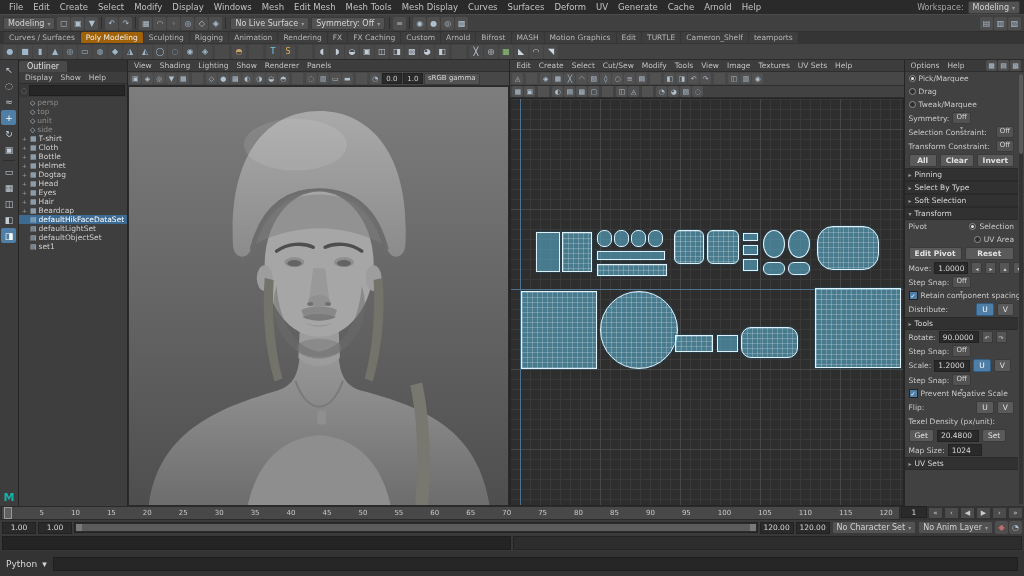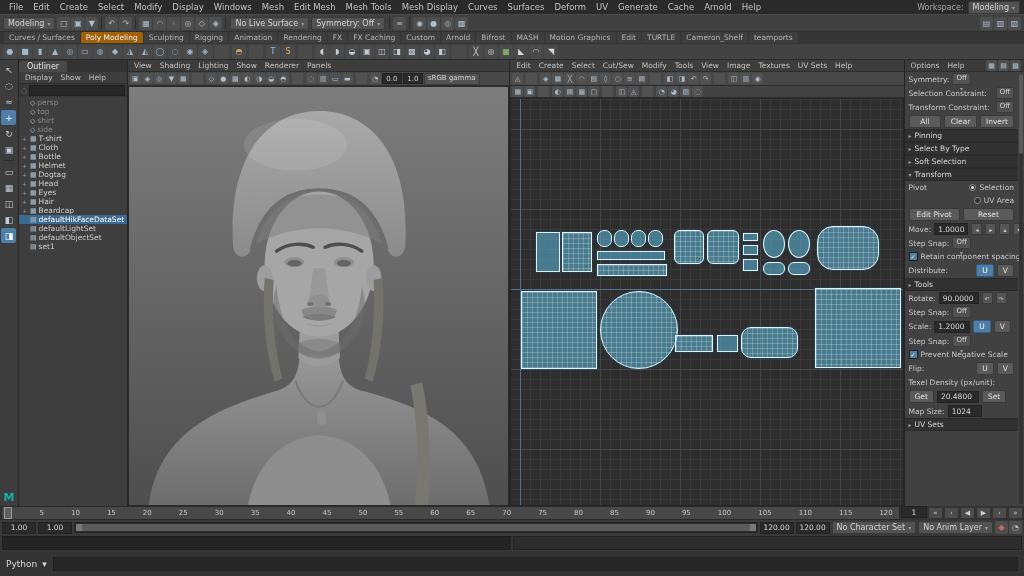--- a/index.html
+++ b/index.html
@@ -81,21 +81,21 @@
 
 .uvtoolkit{width:120px;background:#414141;display:flex;flex-direction:column;font-size:7.5px;overflow:hidden;position:relative;}
 .tkmenus{height:12px;display:flex;align-items:center;background:#3a3a3a;padding:0 3px;gap:2px;flex:0 0 auto;border-bottom:1px solid #2e2e2e;}
 .tkmenus .mi{padding:0 3px;font-size:7.5px;}
 .tkbody{flex:1;overflow:hidden;padding-right:6px;}
 .tkrow{display:flex;align-items:center;padding:1px 4px;gap:3px;min-height:13px;white-space:nowrap;color:#c9c9c9;}
 .secbar{height:13px;background:#313131;border-top:1px solid #2a2a2a;border-bottom:1px solid #2a2a2a;display:flex;align-items:center;gap:3px;padding:0 4px;color:#d8d8d8;}
 .secarrow{font-size:6px;color:#9f9f9f;}
 .btn{background:#5a5a5a;border:1px solid #3a3a3a;border-radius:2px;padding:0 5px;height:13px;display:inline-flex;align-items:center;justify-content:center;color:#e2e2e2;font-size:7.5px;white-space:nowrap;}
 .btn.blue{background:#4f7fa6;border-color:#2f5f86;color:#fff;}
-.btn.grow{flex:1;}
+.btn.grow{flex:1;font-weight:bold;}
 .fld{background:#2a2a2a;border:1px solid #222;height:12px;display:inline-flex;align-items:center;padding:0 3px;color:#d8d8d8;font-size:7.5px;white-space:nowrap;}
 .sbtn{width:11px;height:12px;background:#555;border:1px solid #3a3a3a;font-size:6px;display:inline-flex;align-items:center;justify-content:center;color:#ccc;flex:0 0 auto;}
 .rad{width:7px;height:7px;border-radius:50%;border:1px solid #909090;display:inline-block;position:relative;background:#2e2e2e;flex:0 0 auto;}
 .rad.on::after,.mode-row.on .rad::after{content:"";position:absolute;inset:1px;border-radius:50%;background:#e8e8e8;}
 .chk{width:9px;height:9px;border:1px solid #222;background:#2e2e2e;display:inline-flex;align-items:center;justify-content:center;font-size:6px;color:#fff;flex:0 0 auto;}
 .chk.on{background:#4f7fa6;}
 .tkscroll{position:absolute;right:1px;top:14px;bottom:2px;width:4px;background:#333;}
 .tkthumb{position:absolute;top:0;left:0;right:0;height:80px;background:#5a5a5a;border-radius:2px;}
 
 .timeslider{height:14px;display:flex;background:#333;align-items:stretch;gap:1px;padding:0 1px;flex:0 0 auto;}
@@ -304,21 +304,21 @@
           <span class="o-lbl">persp</span>
         </div>
           <div class="o-item muted">
           <span class="o-exp"> </span>
           <span class="o-ico camera-icon">◇</span>
           <span class="o-lbl">top</span>
         </div>
           <div class="o-item muted">
           <span class="o-exp"> </span>
           <span class="o-ico camera-icon">◇</span>
-          <span class="o-lbl">shirt</span>
+          <span class="o-lbl">unit</span>
         </div>
           <div class="o-item muted">
           <span class="o-exp"> </span>
           <span class="o-ico camera-icon">◇</span>
           <span class="o-lbl">side</span>
         </div>
           <div class="o-item">
           <span class="o-exp">+</span>
           <span class="o-ico mesh-icon">▦</span>
           <span class="o-lbl">T-shirt</span>
@@ -568,20 +568,35 @@
         <span class="mi">Options</span>
         <span class="mi">Help</span>
         <span class="spacer"></span>
         <span class="igroup">
             <span class="ticon tiny uv-distortion-toggle-icon">▦</span>
             <span class="ticon tiny uv-shell-border-toggle-icon">▤</span>
             <span class="ticon tiny uv-checker-toggle-icon">▩</span>
           </span>
       </div>
       <div class="tkbody">
+        <div>
+
+        <div class="tkrow mode-row on">
+            <span class="rad"></span>
+            <span>Pick/Marquee</span>
+          </div>
+            <div class="tkrow mode-row">
+            <span class="rad"></span>
+            <span>Drag</span>
+          </div>
+            <div class="tkrow mode-row">
+            <span class="rad"></span>
+            <span>Tweak/Marquee</span>
+          </div>
+          </div>
         <div class="tkrow">
           <span>Symmetry:</span>
           <span class="drop small">
               <span>Off</span>
               <span class="caret">▾</span>
             </span>
         </div>
         <div class="tkrow">
           <span>Selection Constraint:</span>
           <span class="spacer"></span>

